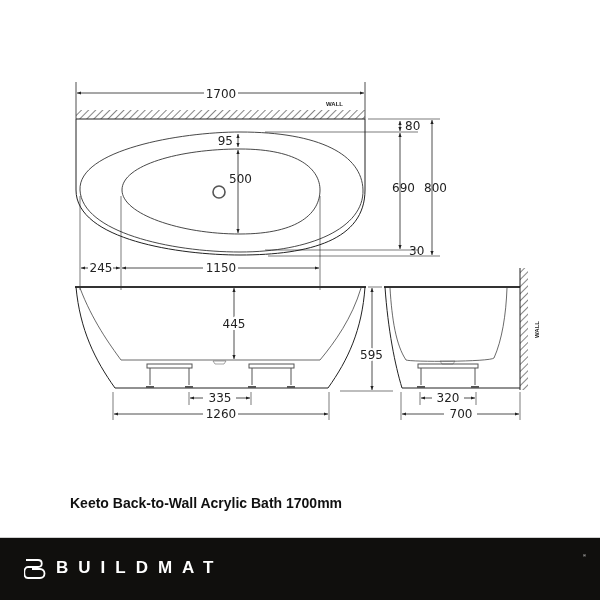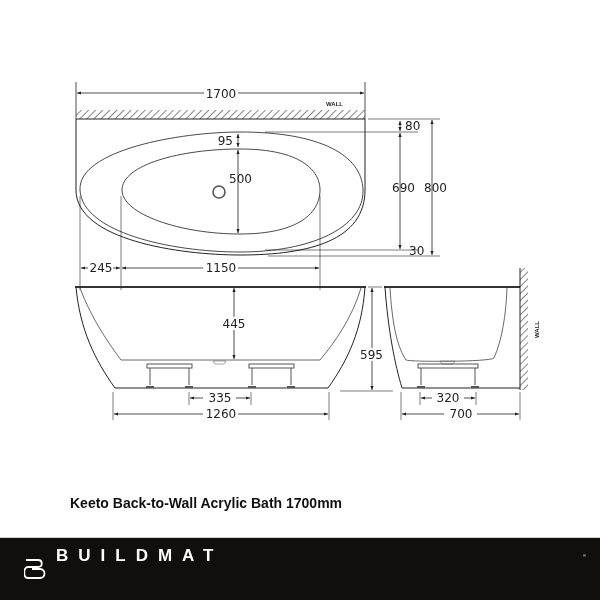--- a/index.html
+++ b/index.html
@@ -10,21 +10,21 @@
   .title {
     position: absolute; left: 22px; top: 495px;
     font-family: "Liberation Sans", sans-serif; font-weight: bold; font-size: 14px; color: #111; padding-left: 48px;
   }
   .footer {
     position: absolute; left: 0; top: 537px; width: 600px; height: 63px; background: #100f0d;
     border-top: 1px solid #cfcfcf;
   }
   .bm-logo { position: absolute; left: 24px; top: 20px; width: 24px; height: 22px; }
   .bm-text {
-    position: absolute; left: 56px; top: 8px; color: #ffffff;
+    position: absolute; left: 56px; top: 20px; color: #ffffff;
     font-family: "Liberation Sans", sans-serif; font-weight: bold; font-size: 17px; letter-spacing: 10px;
   }
   .fz-text {
     position: absolute; right: 20px; top: 12px; color: #ffffff;
     font-family: "DejaVu Sans", sans-serif; font-size: 26px; letter-spacing: -0.5px;
   }
   .fz-reg { position: absolute; right: 14px; top: 15px; color: #fff; font-size: 4px; }
 </style>
 </head>
 <body>

